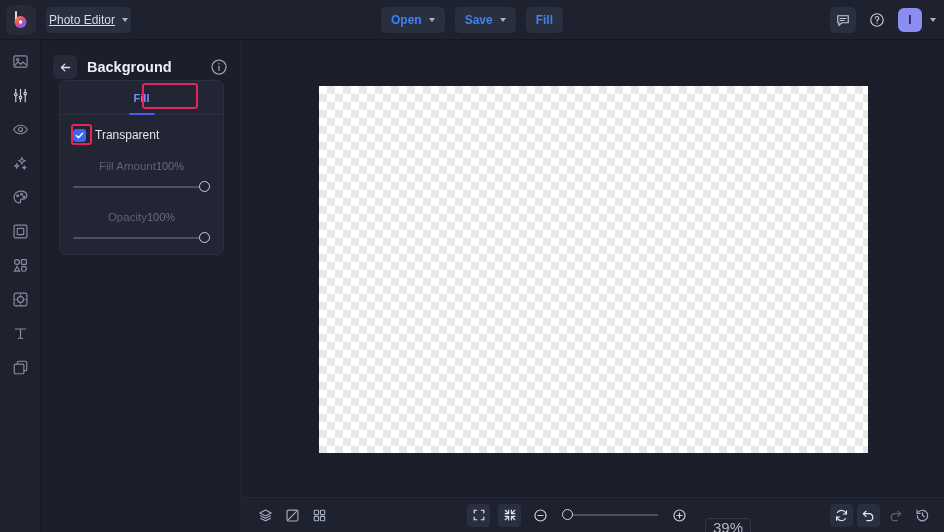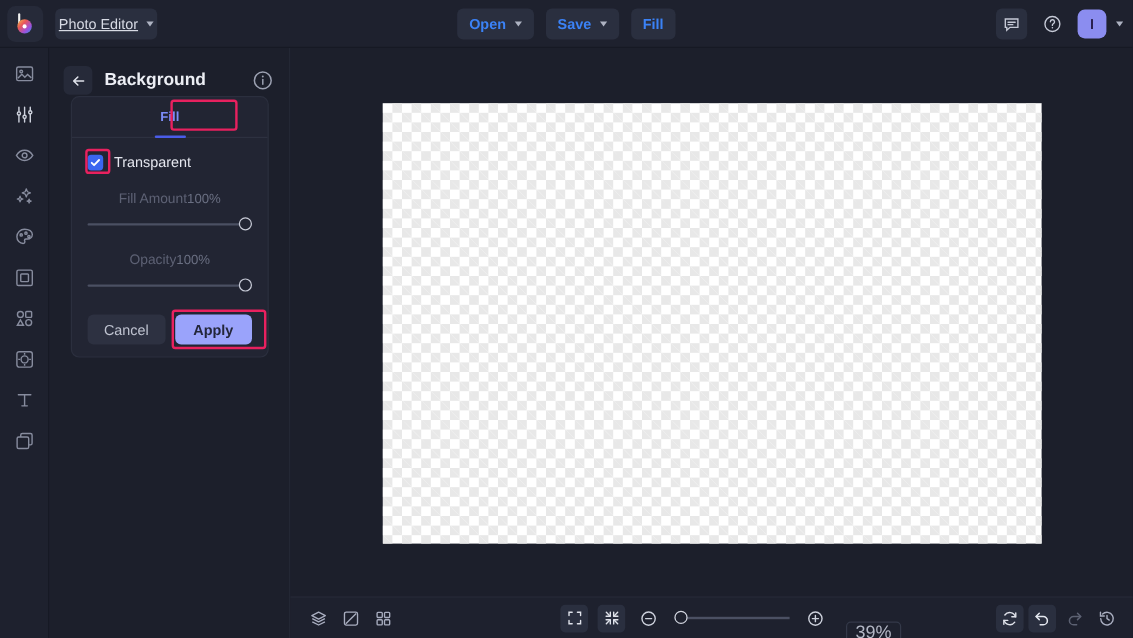--- a/index.html
+++ b/index.html
@@ -384,29 +384,20 @@
 
     <div class="row row-slabel">
       <span class="lbl-off">Opacity</span>
       <span class="val">100%</span>
     </div>
     <div class="slider">
       <div class="strack"></div>
       <div class="sknob"></div>
     </div>
 
-    <div class="btnrow">
-      <div class="btn btn-cancel">
-        <span>Cancel</span>
-      </div>
-      <div class="btn btn-apply">
-        <span>Apply</span>
-      </div>
-      <div class="hl hl-apply"></div>
-    </div>
   </div>
 </div>
 
 <div class="stage">
   <div class="canvas"></div>
 </div>
 
 <div class="bottombar">
   <div class="bb-left">
     <div class="bbtn">

